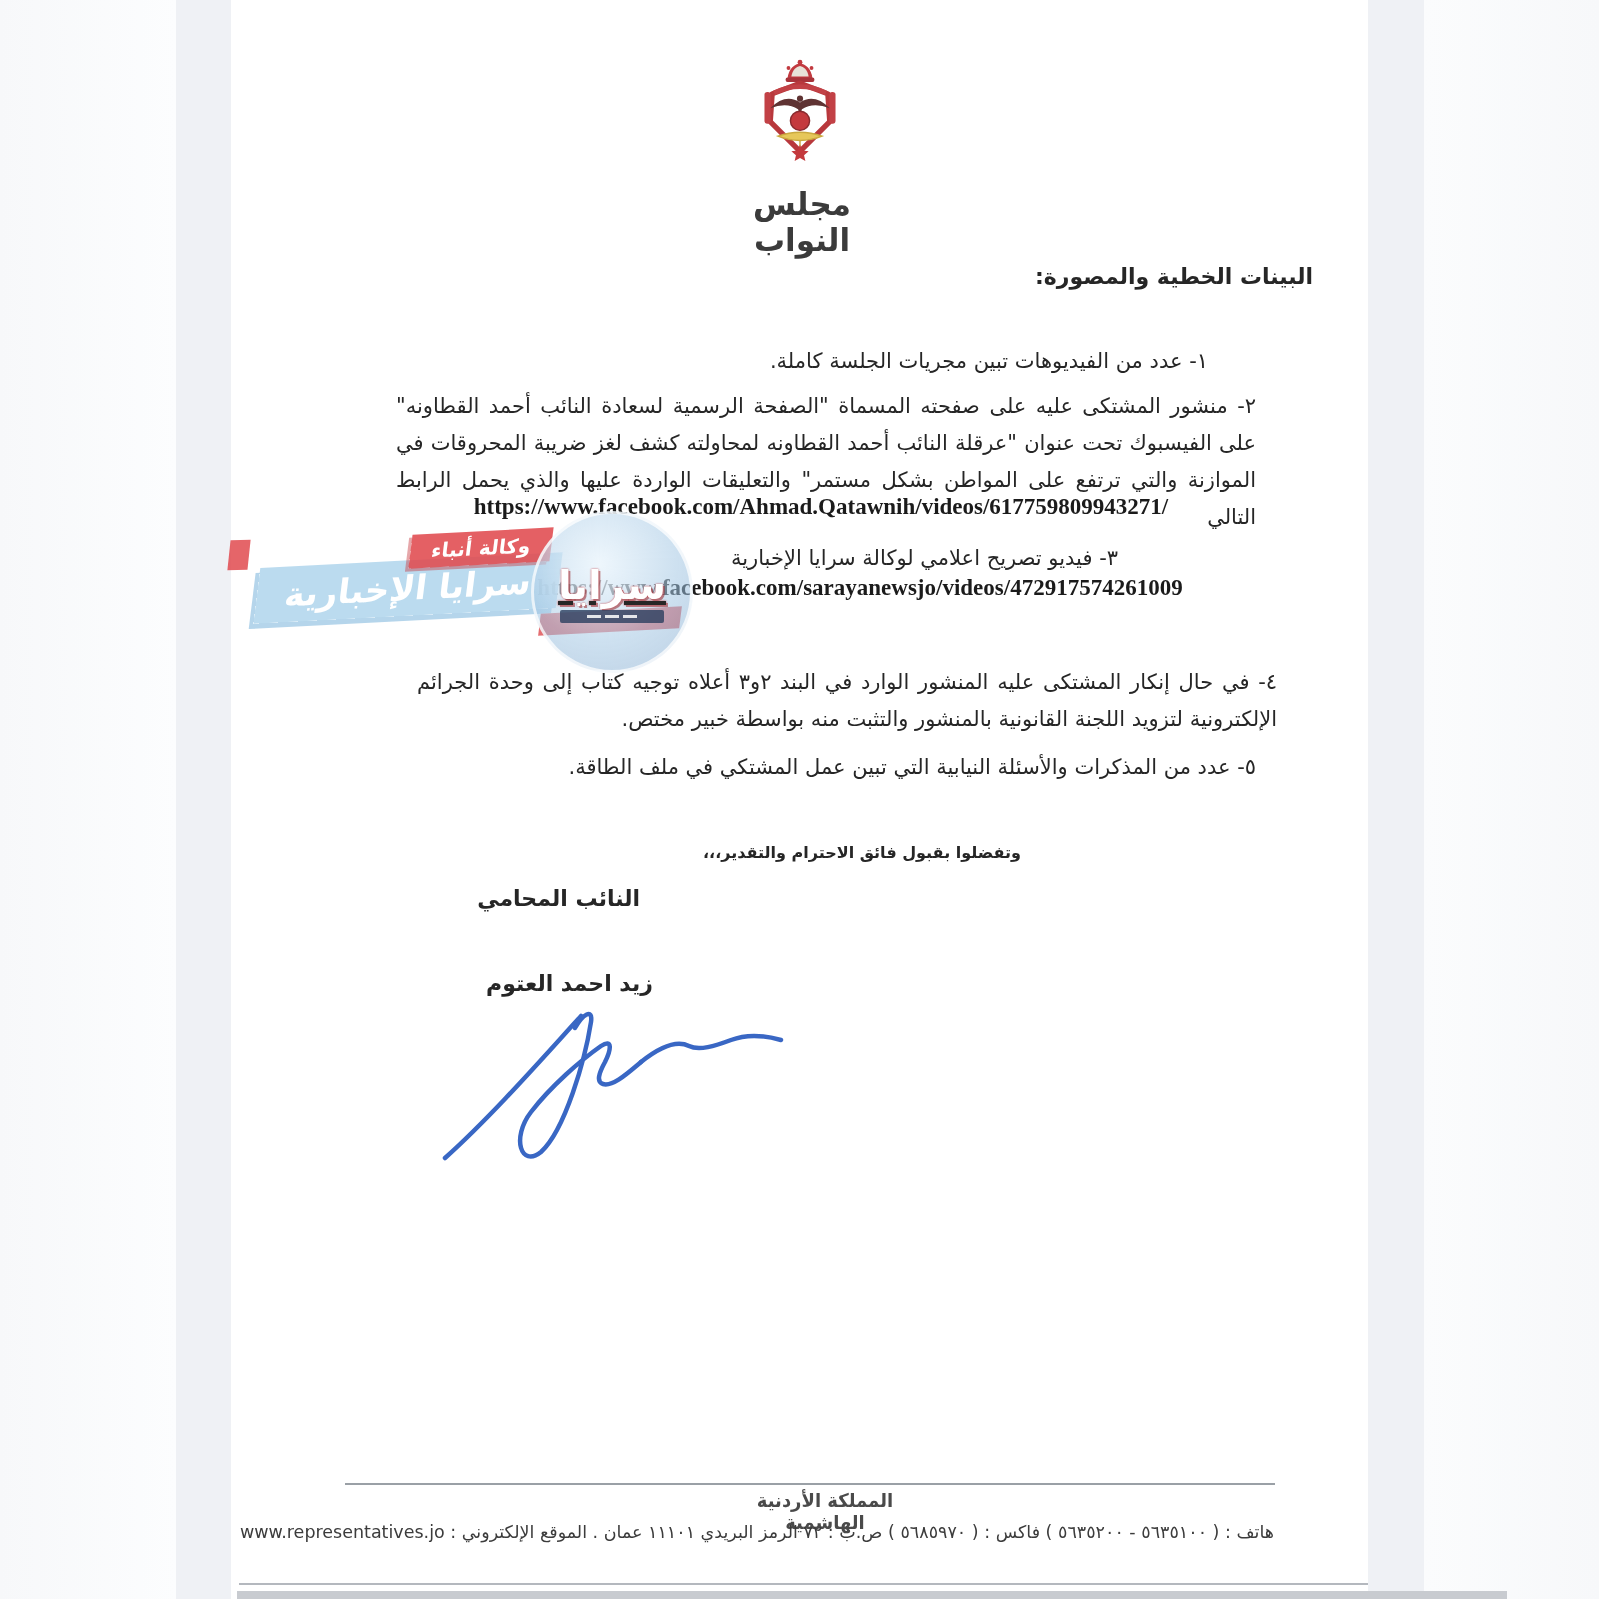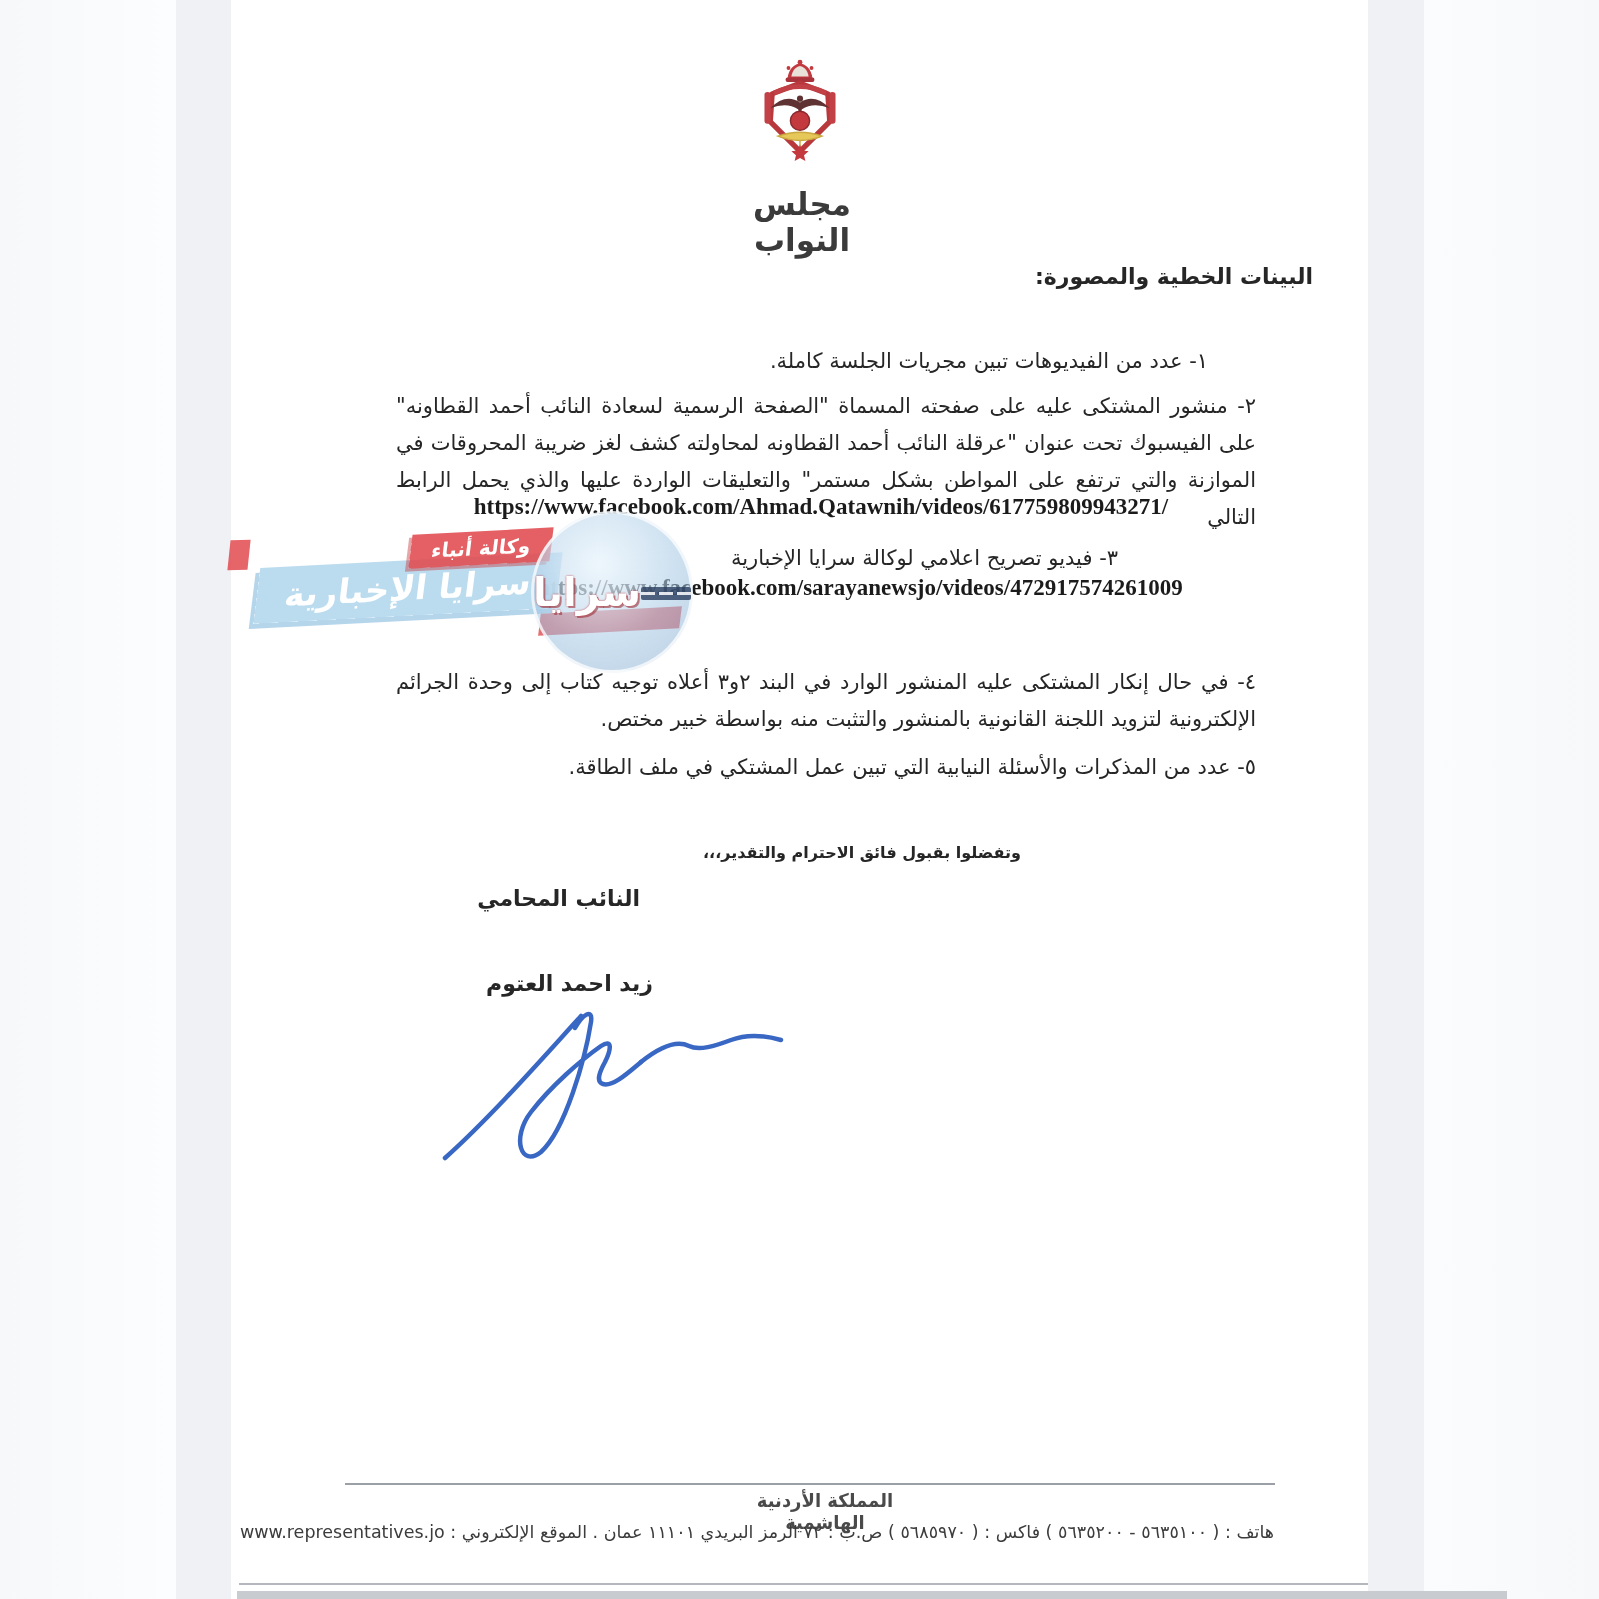--- a/index.html
+++ b/index.html
@@ -17,21 +17,21 @@
                    font-weight:bold;letter-spacing:-1px;}
   .heading{top:264px;right:294px;font-size:22px;font-weight:bold;white-space:nowrap;direction:rtl;}
   .item{font-size:21px;line-height:37px;direction:rtl;}
   .item-1{top:343px;right:399px;white-space:nowrap;}
   .item-2{top:388px;right:351px;width:860px;text-align:justify;text-justify:inter-word;}
   .doc-link{font-family:"Liberation Serif","DejaVu Serif",serif;font-weight:bold;font-size:23px;
             color:#1b1b1b;text-align:center;direction:ltr;}
   .link-1{top:494px;left:391px;width:860px;}
   .item-3{top:540px;right:489px;white-space:nowrap;}
   .link-2{top:575px;left:430px;width:860px;}
-  .item-4{top:664px;right:351px;width:860px;text-align:justify;text-justify:inter-word;margin-left:26px;}
+  .item-4{top:664px;right:330px;width:860px;text-align:justify;text-justify:inter-word;margin-left:26px;}
   .item-5{top:749px;right:351px;white-space:nowrap;text-align:right;}
   .closing{top:843px;right:586px;font-size:16px;font-weight:bold;white-space:nowrap;direction:rtl;}
   .signer-title{top:886px;right:967px;font-size:22px;font-weight:bold;white-space:nowrap;direction:rtl;}
   .signer-name{top:971px;right:954px;font-size:22px;font-weight:bold;white-space:nowrap;direction:rtl;}
   .signature{left:433px;top:1000px;width:360px;height:175px;}
   
   .wm{pointer-events:none;}
   .wm-badge-fragment{left:229px;top:540px;width:20px;height:30px;background:rgba(224,74,79,.85);
                      transform:skewX(-8deg) rotate(-2deg);}
   .wm-badge{left:411px;top:531px;width:140px;height:34px;background:rgba(224,74,79,.88);
@@ -40,21 +40,21 @@
             box-shadow:-3px 3px 0 rgba(200,60,66,.45);}
   .wm-red-bar{left:540px;top:610px;width:140px;height:22px;background:rgba(221,74,78,.8);
               transform:skewX(-10deg) rotate(-3deg);}
   .wm-banner{left:258px;top:560px;width:300px;height:56px;background:rgba(181,216,238,.92);
              transform:skewX(-10deg) rotate(-3deg);display:flex;align-items:center;justify-content:center;
              color:#fff;font-size:34px;font-weight:bold;direction:rtl;
              box-shadow:-4px 5px 0 rgba(150,195,226,.7);}
   .wm-globe{left:531px;top:511px;width:156px;height:156px;border-radius:50%;
             background:radial-gradient(circle at 42% 32%, rgba(235,245,252,.85), rgba(165,200,228,.55) 55%, rgba(120,160,200,.5));
             border:3px solid rgba(255,255,255,.75);
-            display:flex;align-items:center;justify-content:center;}
+            display:flex;flex-direction:column;align-items:center;justify-content:center;text-decoration:underline;}
   .wm-globe-word{color:#ffffff;font-size:40px;font-weight:bold;direction:rtl;
                  text-shadow:0 0 2px #c23a40,2px 2px 0 rgba(150,40,46,.55);}
   .wm-globe-band{margin-top:2px;width:104px;height:13px;background:rgba(42,62,95,.8);
                  border-radius:2px;display:flex;align-items:center;justify-content:center;gap:4px;}
   .wm-globe-band i{display:block;width:14px;height:3px;background:rgba(255,255,255,.85);}
   
   .footer-rule{left:345px;top:1483px;width:930px;height:2px;background:#9aa0a6;}
   .footer-calligraphy{left:735px;top:1490px;width:180px;text-align:center;font-size:18px;font-weight:bold;
                       color:#4a4a4a;direction:rtl;transform:scaleY(1.05);}
   .footer-contact{top:1522px;right:333px;font-size:17.5px;color:#3c3c3c;white-space:nowrap;direction:rtl;}

